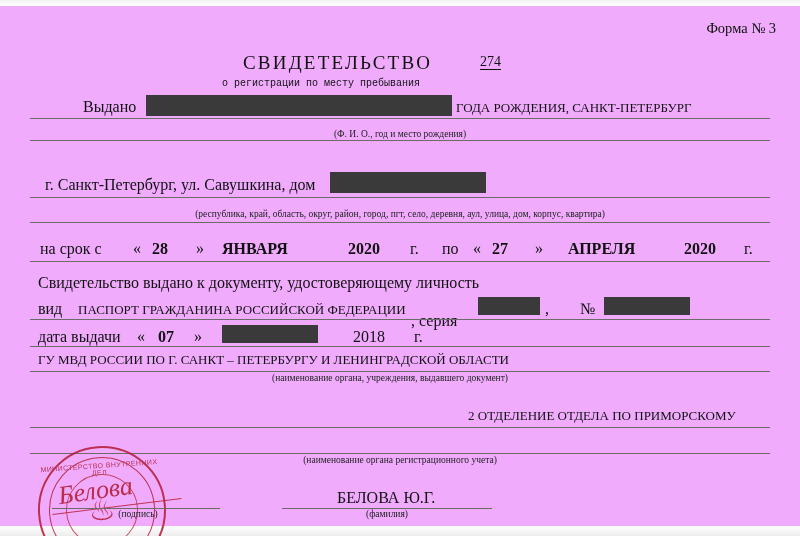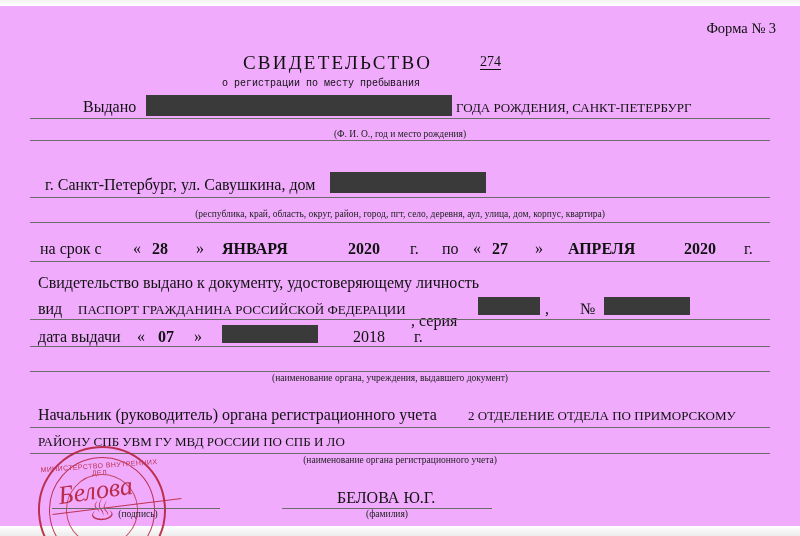--- a/index.html
+++ b/index.html
@@ -194,28 +194,27 @@
 
   <div class="txt body-txt" style="left:38px; top:328px;text-align:right;">дата выдачи</div>
   <div class="txt body-txt" style="left:137px; top:328px;">«</div>
   <div class="txt body-txt" style="left:158px; top:328px; font-weight:bold;">07</div>
   <div class="txt body-txt" style="left:194px; top:328px;">»</div>
   <div class="redact" style="left:222px; top:325px; width:96px; height:18px;"></div>
   <div class="txt body-txt" style="left:353px; top:328px;">2018</div>
   <div class="txt body-txt" style="left:414px; top:328px;">г.</div>
   <div class="line" style="left:30px; top:346px; width:740px;"></div>
 
+  <div class="txt small-caps-txt" style="left:38px; top:352px;">ГУ  МВД  РОССИИ  ПО  Г. САНКТ – ПЕТЕРБУРГУ  И  ЛЕНИНГРАДСКОЙ ОБЛАСТИ</div>
   <div class="line" style="left:30px; top:371px; width:740px;"></div>
   <div class="caption" style="left:180px; top:373px; width:420px;">(наименование органа, учреждения, выдавшего документ)</div>
 
-  <div class="txt body-txt" style="left:38px; top:406px;">Начальник (руководитель) органа регистрационного учета</div>
   <div class="txt small-caps-txt" style="left:468px; top:408px;">2 ОТДЕЛЕНИЕ ОТДЕЛА  ПО ПРИМОРСКОМУ</div>
   <div class="line" style="left:30px; top:427px; width:740px;"></div>
 
-  <div class="txt small-caps-txt" style="left:38px; top:434px;">РАЙОНУ СПБ УВМ  ГУ  МВД  РОССИИ  ПО СПБ  И  ЛО</div>
   <div class="line" style="left:30px; top:453px; width:740px;"></div>
   <div class="caption" style="left:200px; top:455px; width:400px;">(наименование органа регистрационного учета)</div>
 
   <div class="stamp" style="left:38px; top:446px;">
     <div class="stamp-inner-text stamp-top">МИНИСТЕРСТВО ВНУТРЕННИХ ДЕЛ</div>
     <div class="stamp-eagle">♨</div>
 
   </div>
 
   <div class="signature" style="left:58px; top:476px;">Белова</div>

